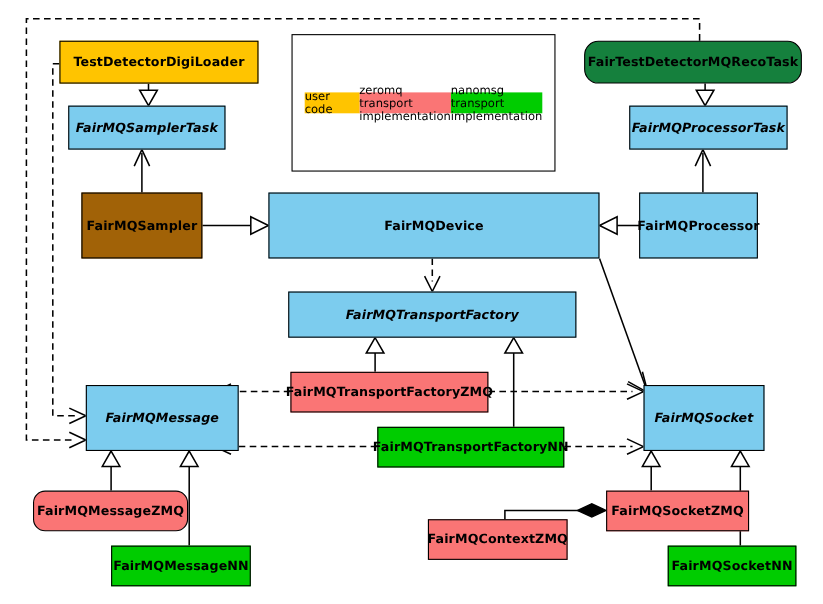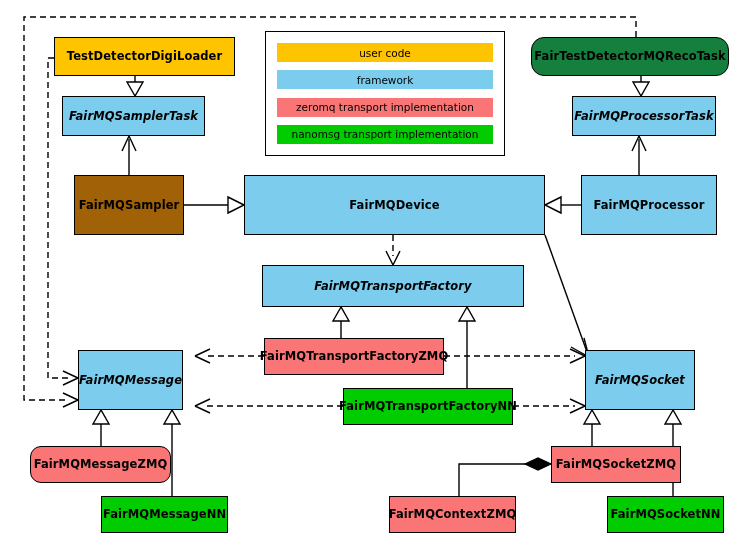--- a/index.html
+++ b/index.html
@@ -40,21 +40,20 @@
   }
   .node.abstract {
     font-style: italic;
   }
   .legend-panel {
     position: absolute;
     box-sizing: border-box;
     border: 1.5px solid #000000;
     background: #ffffff;
     display: flex;
-    flex-direction: column;
     justify-content: space-around;
     align-items: center;
     padding: 7px 11px;
   }
   .legend-row {
     box-sizing: border-box;
     width: 100%;
     height: 19px;
     display: flex;
     align-items: center;
@@ -174,23 +173,20 @@
     <g>
       <path d="M538,464 L459,464 L459,496" fill="none" stroke="#000" stroke-width="1.4"></path>
       <polygon points="551,464 538,470 525,464 538,458" fill="#000" stroke="#000" stroke-width="1.2"></polygon>
     </g>
   </svg>
 
   <div class="legend-panel" style="left:265px; top:31px; width:240px; height:125px;">
     <div class="legend-row" style="background:#FFC400;">
       <span>user code</span>
     </div>
-    <div class="legend-row" style="background:#7CCCEE;">
-      <span>framework</span>
-    </div>
     <div class="legend-row" style="background:#FA7575;">
       <span>zeromq transport implementation</span>
     </div>
     <div class="legend-row" style="background:#00CC00;">
       <span>nanomsg transport implementation</span>
     </div>
   </div>
 
   <div class="node" style="left:54px; top:37px; width:181px; height:39px; background:#FFC400;">
     <span>TestDetectorDigiLoader</span>
@@ -209,37 +205,37 @@
   </div>
 
   <div class="node" style="left:74px; top:175px; width:110px; height:60px; background:#a16207;">
     <span>FairMQSampler</span>
   </div>
 
   <div class="node" style="left:244px; top:175px; width:301px; height:60px; background:#7CCCEE;">
     <span>FairMQDevice</span>
   </div>
 
-  <div class="node" style="left:581px; top:175px; width:136px; height:60px; background:#7CCCEE;text-align:center;">
+  <div class="node" style="left:581px; top:175px; width:108px; height:60px; background:#7CCCEE;text-align:center;">
     <span>FairMQProcessor</span>
   </div>
 
   <div class="node abstract" style="left:262px; top:265px; width:262px; height:42px; background:#7CCCEE;">
     <span>FairMQTransportFactory</span>
   </div>
 
   <div class="node" style="left:264px; top:338px; width:180px; height:37px; background:#FA7575;">
     <span>FairMQTransportFactoryZMQ</span>
   </div>
 
   <div class="node" style="left:343px; top:388px; width:170px; height:37px; background:#00CC00;">
     <span>FairMQTransportFactoryNN</span>
   </div>
 
-  <div class="node abstract" style="left:78px; top:350px; width:105px; height:60px; background:#7CCCEE;">
+  <div class="node abstract" style="left:78px; top:350px; width:139px; height:60px; background:#7CCCEE;">
     <span>FairMQMessage</span>
   </div>
 
   <div class="node abstract" style="left:585px; top:350px; width:110px; height:60px; background:#7CCCEE;">
     <span>FairMQSocket</span>
   </div>
 
   <div class="node" style="left:30px; top:446px; width:141px; height:37px; background:#FA7575;border-radius:11px;">
     <span>FairMQMessageZMQ</span>
   </div>
@@ -249,17 +245,17 @@
   </div>
 
   <div class="node" style="left:551px; top:446px; width:130px; height:37px; background:#FA7575;">
     <span>FairMQSocketZMQ</span>
   </div>
 
   <div class="node" style="left:607px; top:496px; width:117px; height:37px; background:#00CC00;">
     <span>FairMQSocketNN</span>
   </div>
 
-  <div class="node" style="left:389px; top:496px; width:127px; height:37px; background:#FA7575;">
+  <div class="node" style="left:389px; top:472px; width:127px; height:37px; background:#FA7575;">
     <span>FairMQContextZMQ</span>
   </div>
 
 </div>
 
 </body></html>

